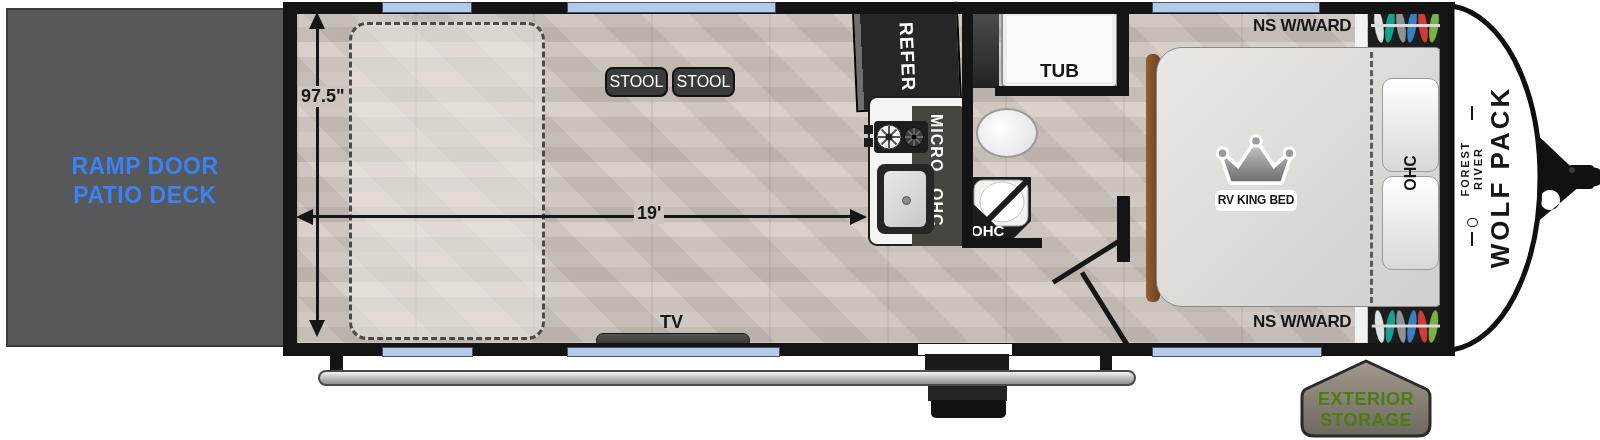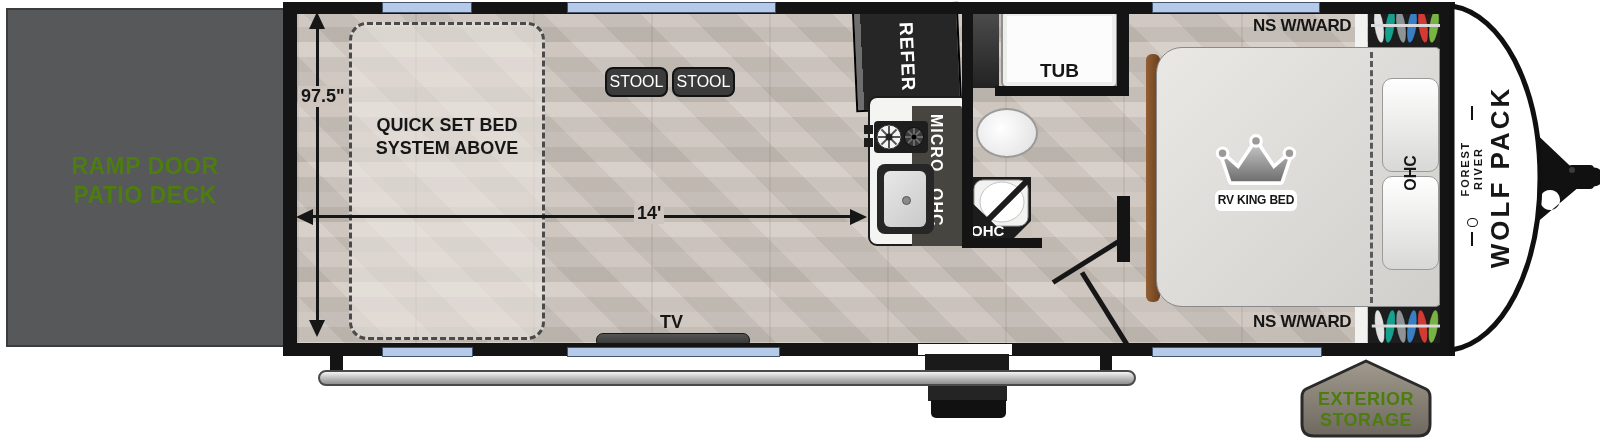--- a/index.html
+++ b/index.html
@@ -22,39 +22,37 @@
        font-weight:normal;font-size:16px;}
   .pillow{background:linear-gradient(180deg,#ffffff,#d8d8d6);border:1.5px solid #9a9a9a;border-radius:10px;}
   .dim-lbl{background:#cdc5be;padding:0 3px;font-size:18px;}
 </style>
 </head>
 <body>
 
 <div id="stage">
 
   <div class="abs" style="left:6px;top:8px;width:277px;height:335px;background:linear-gradient(180deg,#5b5d5f,#53555__7);background:#56585a;border:2px solid #3a3c3e;"></div>
-  <div class="lbl ctr" style="left:30px;top:148px;width:230px;height:66px;color:#4d7c0f;font-size:23px;line-height:29px;letter-spacing:.5px;">RAMP DOOR
+  <div class="lbl ctr" style="left:30px;top:148px;width:230px;height:66px;color:#3b82f6;font-size:23px;line-height:29px;letter-spacing:.5px;">RAMP DOOR
 PATIO DECK</div>
 
   <div class="abs floor" style="left:297px;top:12px;width:1146px;height:332px;"></div>
 
   <div class="abs" style="left:349px;top:22px;width:196px;height:318px;border:3px dashed #4a4a4a;border-radius:18px;
               background:rgba(238,234,229,.55);box-sizing:border-box;"></div>
-  <div class="lbl ctr" style="left:355px;top:112px;width:184px;height:50px;font-size:18px;line-height:23px;">QUICK SET BED
-SYSTEM ABOVE</div>
 
   <div class="abs dim-line" style="left:316px;top:24px;width:3px;height:300px;"></div>
   <div class="arrow" style="left:309px;top:12px;border-left:8px solid transparent;border-right:8px solid transparent;border-bottom:17px solid #161616;"></div>
   <div class="arrow" style="left:309px;top:320px;border-left:8px solid transparent;border-right:8px solid transparent;border-top:17px solid #161616;"></div>
   <div class="lbl dim-lbl" style="left:298px;top:86px;">97.5"</div>
 
   <div class="abs dim-line" style="left:311px;top:215px;width:542px;height:3px;"></div>
   <div class="arrow" style="left:296px;top:209px;border-top:8px solid transparent;border-bottom:8px solid transparent;border-right:17px solid #161616;"></div>
   <div class="arrow" style="left:850px;top:209px;border-top:8px solid transparent;border-bottom:8px solid transparent;border-left:17px solid #161616;"></div>
-  <div class="lbl dim-lbl" style="left:634px;top:203px;">14'</div>
+  <div class="lbl dim-lbl" style="left:634px;top:203px;">19'</div>
 
   <div class="abs ctr badge-stool" style="left:605px;top:67px;width:63px;height:30px;box-sizing:border-box;">STOOL</div>
   <div class="abs ctr badge-stool" style="left:672px;top:67px;width:63px;height:30px;box-sizing:border-box;">STOOL</div>
 
   <div class="lbl" style="left:660px;top:312px;font-size:18px;">TV</div>
   <div class="abs" style="left:596px;top:333px;width:152px;height:13px;background:linear-gradient(180deg,#555,#303030);border:1px solid #181818;border-radius:7px;"></div>
 
   <div class="abs ctr" style="left:854px;top:4px;width:106px;height:106px;background:linear-gradient(90deg,#6e6e6e 0 6px,#262626 6px);
               border:2px solid #000;transform:rotate(-2.5deg);box-sizing:border-box;">
     <span class="lbl vtxt" style="position:static;color:#fff;font-size:19px;letter-spacing:1px;">REFER</span>

